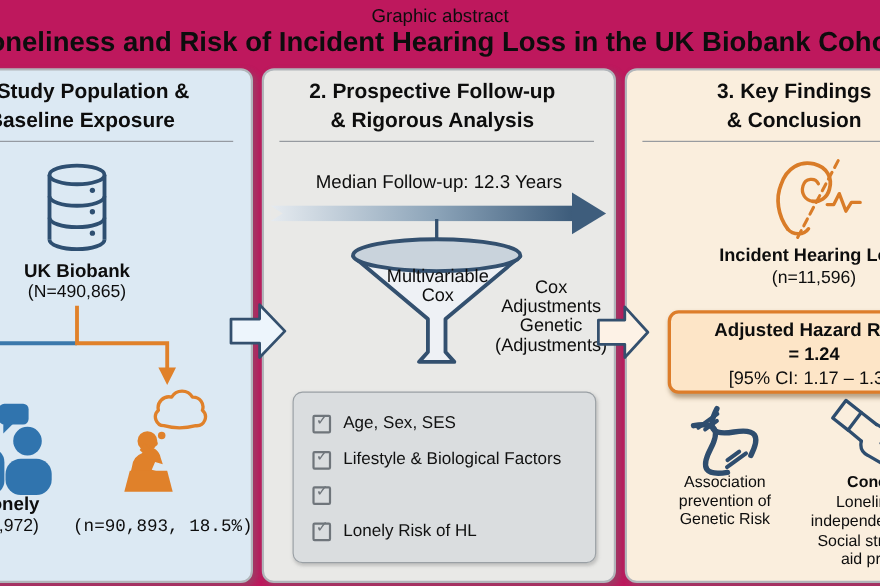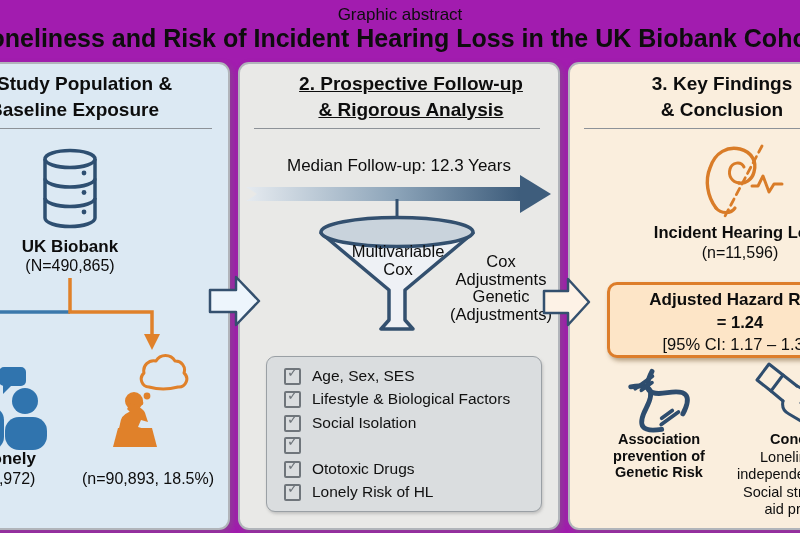--- a/index.html
+++ b/index.html
@@ -1,18 +1,18 @@
 <!DOCTYPE html>
 <html><head>
 <meta charset="utf-8">
 <style>
   html,body{margin:0;padding:0;background:#fcfcfa;}
   .stage{
     position:relative;width:800px;height:533px;overflow:hidden;
-    background:#a21caf;font-family:"Liberation Sans","DejaVu Sans",sans-serif;color:#0d0d0d;
+    background:#be185d;font-family:"Liberation Sans","DejaVu Sans",sans-serif;color:#0d0d0d;
   }
   .abs{position:absolute;}
   .ctr{text-align:center;}
   .panel{
     position:absolute;top:62px;height:464px;border:2px solid #b1b5ba;border-radius:11px;
     box-shadow:3px 3px 6px rgba(110,110,110,.40);
   }
   .panel-title{font-size:19px;font-weight:bold;line-height:25.5px;}
   .panel-title span{display:block;}
   .divider{position:absolute;height:1px;background:#8d9298;}
@@ -107,25 +107,25 @@
         <circle cx="31" cy="50" r="9"></circle>
         <path d="M13,90 L17,73 Q18,64 26,61 L29,59 Q26,55 28,52 L36,56 Q42,59 43,65 L45,71 L38,69 L35,76 L45,79 L45,90 Z"></path>
         <path d="M28,52 L38,62 L33,67 L24,58 Z"></path>
         <polygon points="10,96 15,77 49,77 54,96"></polygon>
       </g>
     </svg>
   </span>
 
   <div class="abs ctr lbl17b" style="left:-103px;top:449px;width:190px;">Not Lonely</div>
   <div class="abs ctr lbl16" style="left:-103px;top:470px;width:190px;">(n=399,972)</div>
-  <div class="abs ctr lbl16" style="left:58px;top:470px;width:180px;">(n=90,893, 18.5%)</div>
+  <div class="abs ctr lbl16" style="left:58px;top:470px;width:180px;font-family:Liberation Mono, monospace;">(n=90,893, 18.5%)</div>
 
   <div class="panel" style="left:238px;width:318px;background:#e9e9e7;"></div>
 
-  <div class="abs ctr panel-title" style="left:252px;top:71px;width:318px;text-decoration:underline;">
+  <div class="abs ctr panel-title" style="left:234px;top:71px;width:318px;">
     <span>2. Prospective Follow-up</span>
     <span>&amp; Rigorous Analysis</span>
   </div>
   <div class="divider" style="left:254px;top:128px;width:286px;"></div>
 
   <div class="abs ctr" style="left:248px;top:156px;width:302px;font-size:17px;">Median Follow-up: 12.3 Years</div>
 
   <span class="abs" style="left:246px;top:173px;">
     <svg width="306" height="42" viewBox="0 0 306 42">
       <defs>
@@ -164,28 +164,20 @@
     <div class="chk-row">
       <span class="chk"></span>
       <span class="chk-lbl">Age, Sex, SES</span>
     </div>
     <div class="chk-row">
       <span class="chk"></span>
       <span class="chk-lbl">Lifestyle &amp; Biological Factors</span>
     </div>
     <div class="chk-row">
       <span class="chk"></span>
-      <span class="chk-lbl">Social Isolation</span>
-    </div>
-    <div class="chk-row">
-      <span class="chk"></span>
-    </div>
-    <div class="chk-row">
-      <span class="chk"></span>
-      <span class="chk-lbl">Ototoxic Drugs</span>
     </div>
     <div class="chk-row">
       <span class="chk"></span>
       <span class="chk-lbl">Lonely Risk of HL</span>
     </div>
   </div>
 
   <div class="panel" style="left:568px;width:442px;background:#faeedd;"></div>
 
   <div class="abs ctr panel-title" style="left:568px;top:71px;width:308px;">
@@ -219,21 +211,21 @@
       <path d="M42,2 C20,13 20,23 42,34 C64,45 64,55 42,66" stroke-width="6"></path>
       <g stroke-width="4.5">
         <path d="M13,7 H39"></path>
           <path d="M18,13 H34"></path>
         <path d="M18,55 H34"></path>
           <path d="M13,61 H39"></path>
       </g>
     </svg>
   </span>
 
-  <div class="abs ctr multi-line cap" style="left:588px;top:431px;width:142px;line-height:16.5px;font-weight:bold;">
+  <div class="abs ctr multi-line cap" style="left:588px;top:431px;width:142px;line-height:16.5px;">
     <span>Association</span>
     <span>prevention of</span>
     <span>Genetic Risk</span>
   </div>
 
   <span class="abs" style="left:753px;top:358px;">
     <svg width="96" height="76" viewBox="0 0 96 76" fill="none" stroke="#2e4d6e" stroke-width="3" stroke-linecap="round" stroke-linejoin="round">
       <path d="M4,22 L16,6 L30,17 L18,33 Z"></path>
       <path d="M30,17 L44,28"></path>
       <path d="M18,33 L30,43"></path>

